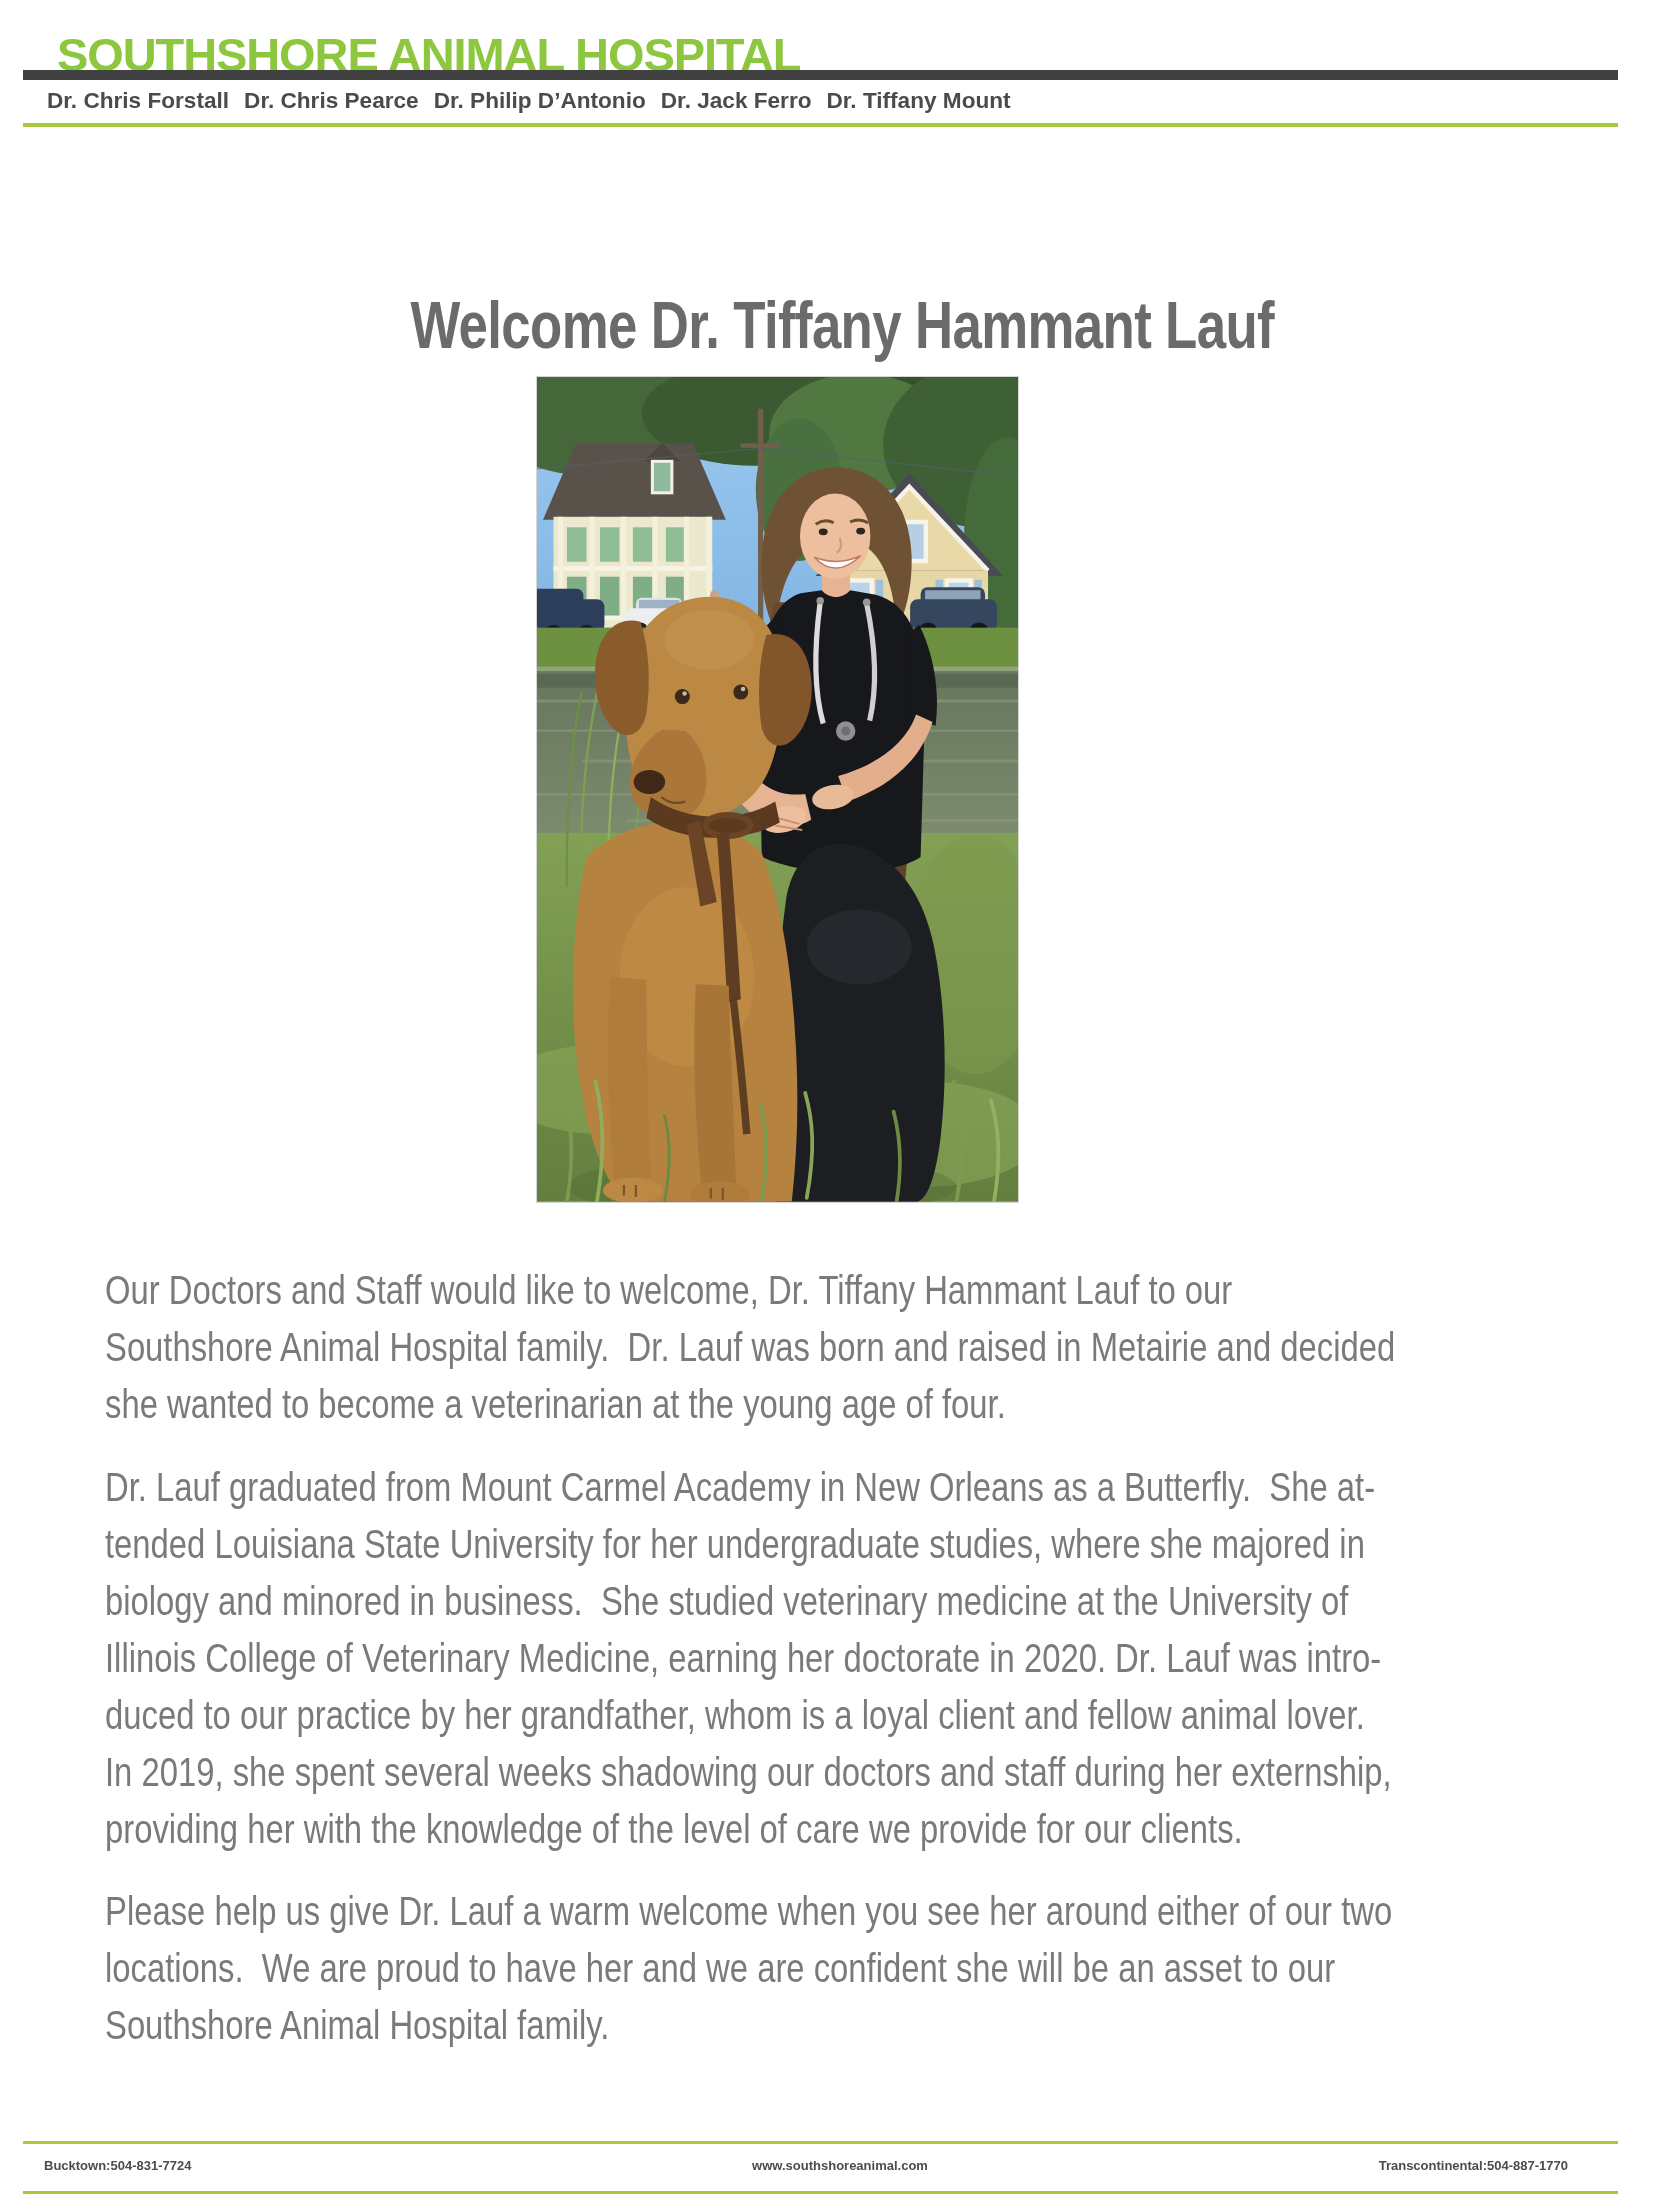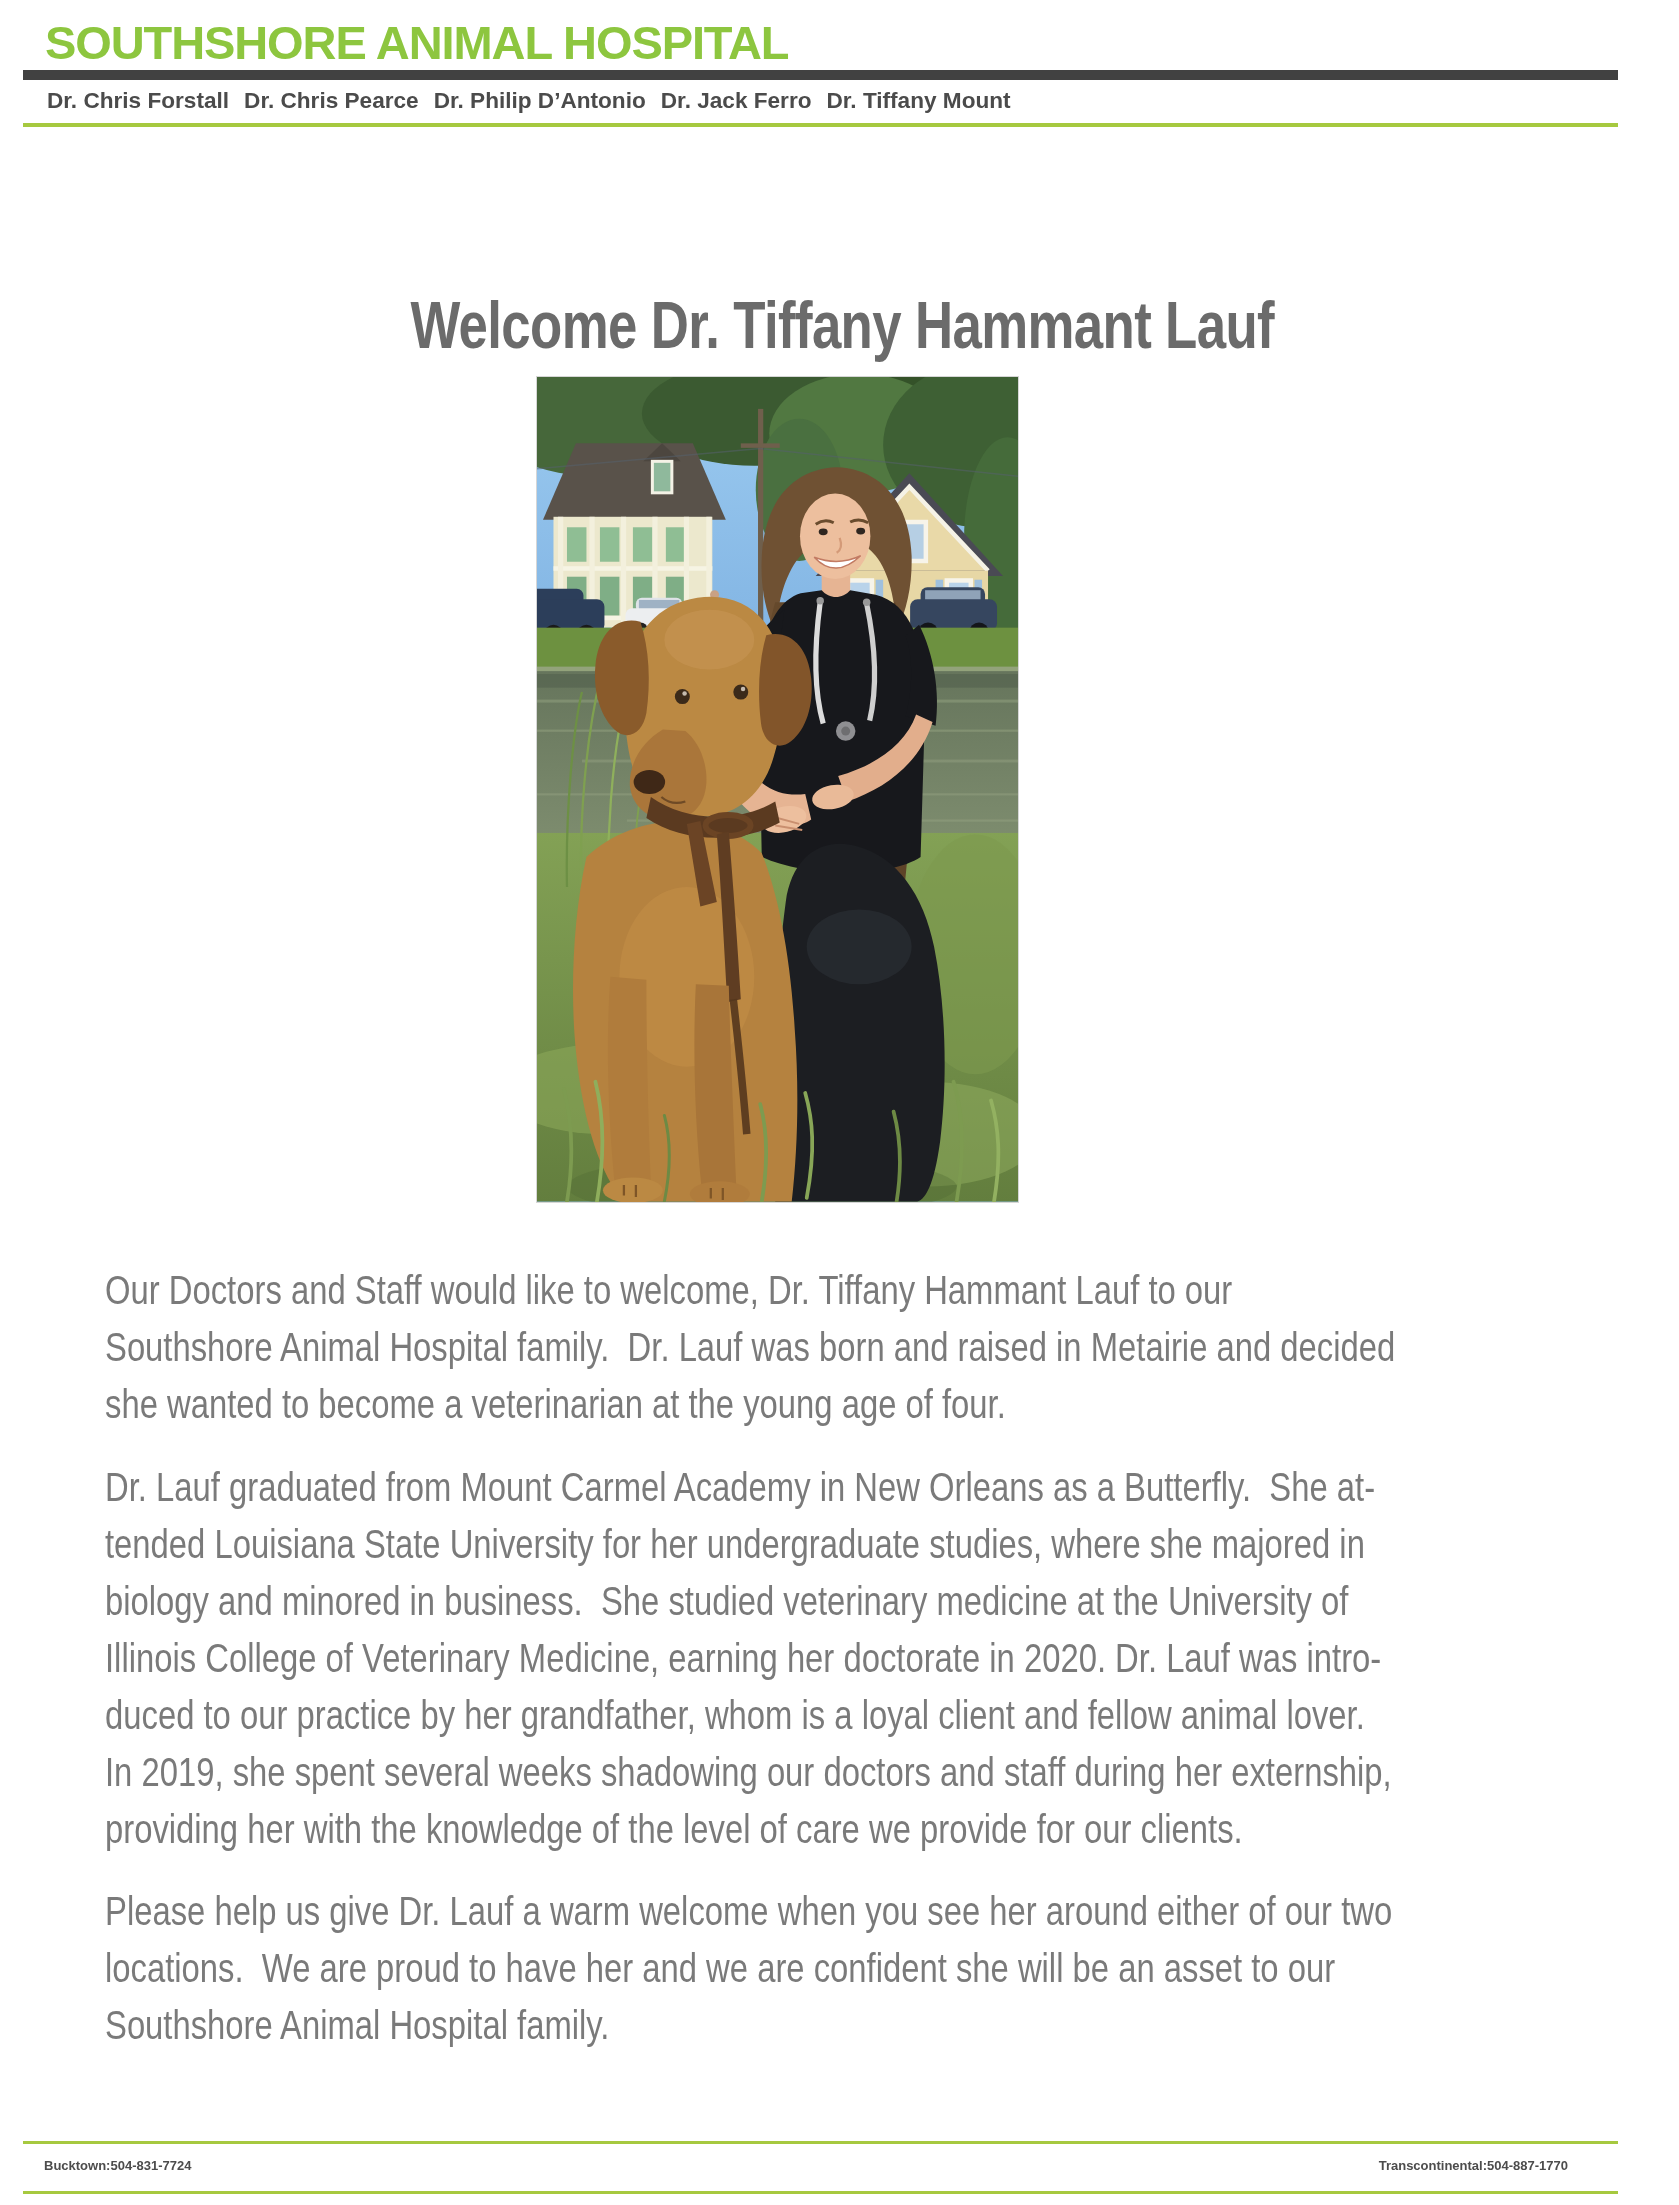--- a/index.html
+++ b/index.html
@@ -7,21 +7,21 @@
     position:relative;
     width:1680px;height:2205px;
     background:#ffffff;
     overflow:hidden;
     font-family:"Liberation Sans", sans-serif;
   }
   
   .site-title{
     position:absolute;left:41px;top:12px;
     font-size:47px;font-weight:bold;letter-spacing:-1.1px;
-    color:#8dc63f;margin:4px;line-height:54px;white-space:nowrap;
+    color:#8dc63f;margin:16px;line-height:54px;white-space:nowrap;
   }
   .header-bar{
     position:absolute;left:22.6px;top:70px;width:1595px;height:9.8px;
     background:#414141;
   }
   .doctor-nav{
     position:absolute;left:47px;top:84px;
     display:flex;gap:15px;
     font-size:22.6px;font-weight:bold;color:#4b4b4b;line-height:33px;white-space:nowrap;
   }
@@ -276,17 +276,18 @@
 duced to our practice by her grandfather, whom is a loyal client and fellow animal lover.
 In 2019, she spent several weeks shadowing our doctors and staff during her externship,
 providing her with the knowledge of the level of care we provide for our clients.</p>
     <p>Please help us give Dr. Lauf a warm welcome when you see her around either of our two
 locations.  We are proud to have her and we are confident she will be an asset to our
 Southshore Animal Hospital family.</p>
   </div>
 
   <div class="footer-rule-top"></div>
   <div class="footer-text footer-left">Bucktown:504-831-7724</div>
+  <div class="footer-text footer-center">www.southshoreanimal.com</div>
   <div class="footer-text footer-right">Transcontinental:504-887-1770</div>
   <div class="footer-rule-bottom"></div>
 
 </div>
 
 
 </body></html>

